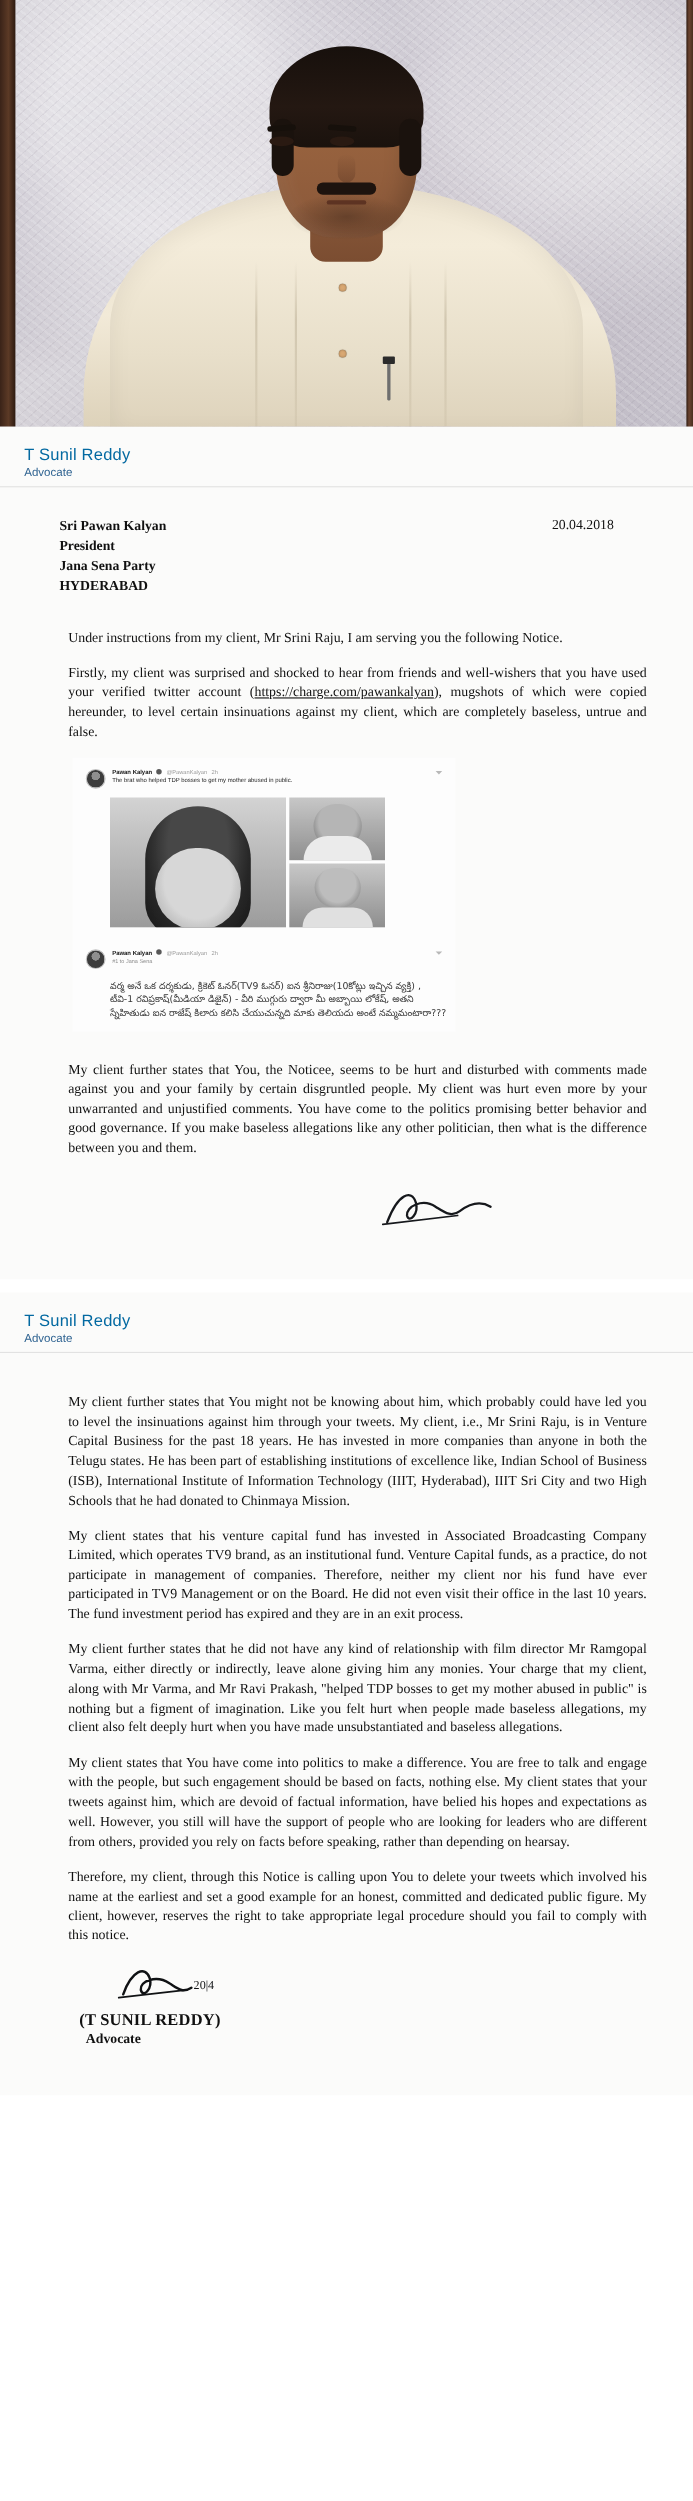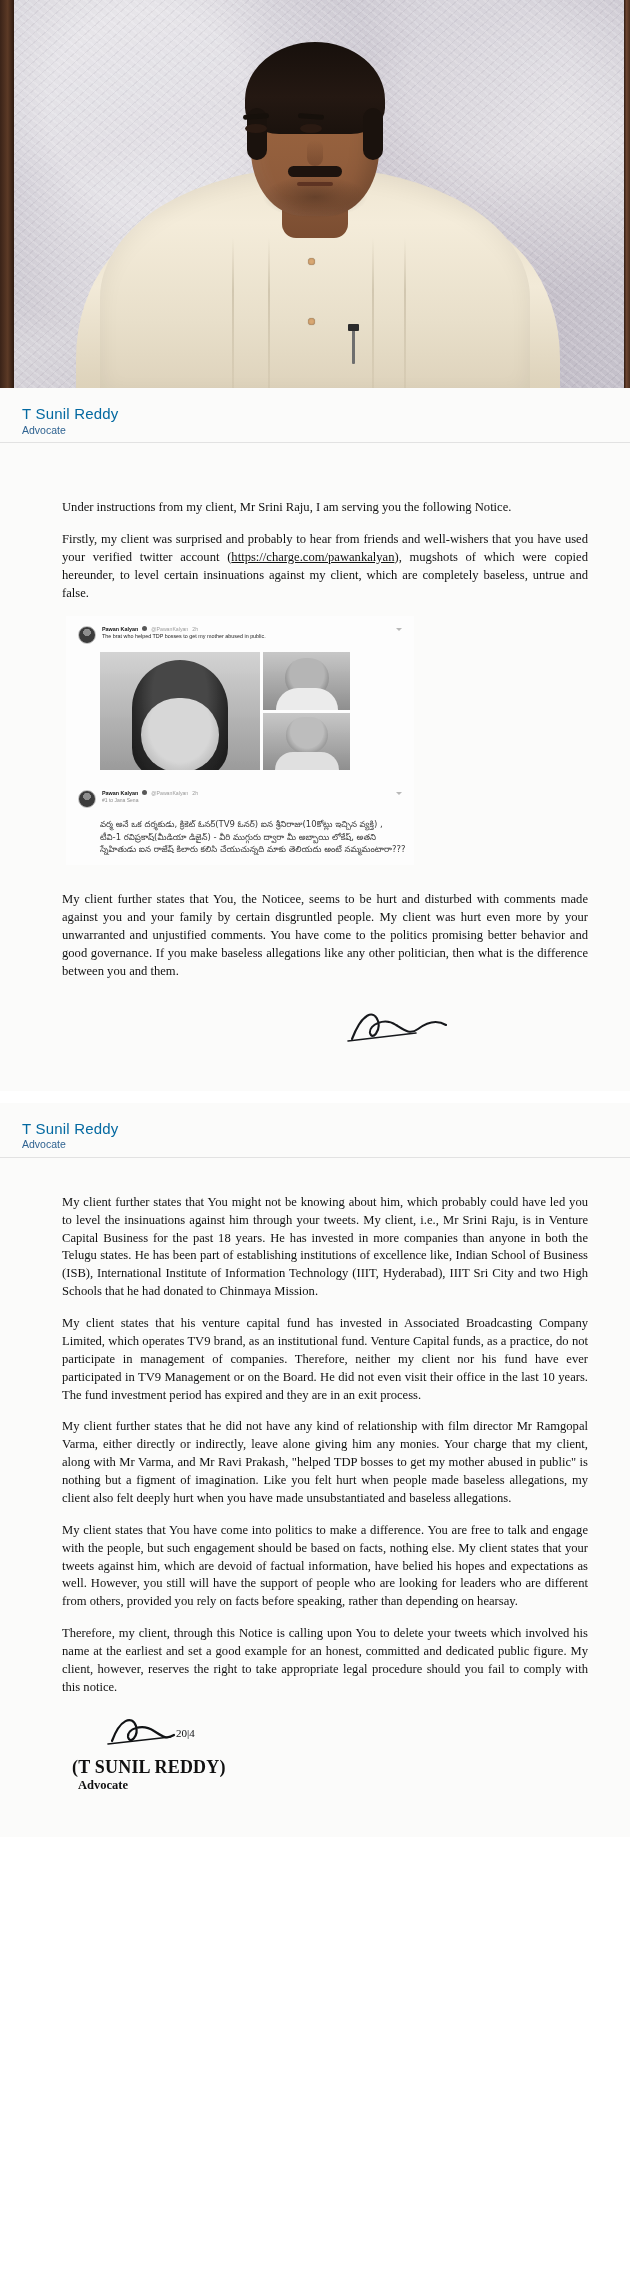--- a/index.html
+++ b/index.html
@@ -270,21 +270,21 @@
   .face-c::after{
     content:""; position:absolute; left:50%; transform:translateX(-50%);
     bottom:0; width:64px; height:18px; border-radius:30px 30px 0 0;
     background:#dedbd4;
   }
 
   
   .sig-area { height: 70px; position: relative; margin-top: 4px; }
   .sig-svg { position: absolute; }
   .sig-block { margin-top: 8px; padding-left: 18px; }
-  .sig-name { font-weight: bold; font-size: 18px; letter-spacing: .2px; }
+  .sig-name { font-weight: bold; font-size: 15px; letter-spacing: .2px; }
   .sig-role { font-weight: bold; font-size: 12.5px; padding-left: 6px; }
 
   .spacer-bottom { height: 34px; }
 </style>
 </head>
 <body>
 
 <div class="page-wrap">
 
   <div class="photo-block">
@@ -320,24 +320,33 @@
 
   <div class="sheet p1">
 
     <div class="letterhead">
       <div class="lh-name">T Sunil Reddy</div>
       <div class="lh-role">Advocate</div>
     </div>
 
     <div class="body-area">
 
+      <div class="addr-row">
+        <div class="addr-block">
+          <div>Sri Pawan Kalyan</div>
+          <div>President</div>
+          <div>Jana Sena Party</div>
+          <div>HYDERABAD</div>
+        </div>
+        <div class="date">20.04.2018</div>
+      </div>
 
       <p class="para first">Under instructions from my client, Mr Srini Raju, I am serving you the following Notice.</p>
 
-      <p class="para"><span>Firstly, my client was surprised and probably to hear from friends and well-wishers that you have used your verified twitter account (</span><span class="u">https://charge.com/pawankalyan</span><span>), mugshots of which were copied hereunder, to level certain insinuations against my client, which are completely baseless, untrue and false.</span></p>
+      <p class="para"><span>Firstly, my client was surprised and shocked to hear from friends and well-wishers that you have used your verified twitter account (</span><span class="u">https://charge.com/pawankalyan</span><span>), mugshots of which were copied hereunder, to level certain insinuations against my client, which are completely baseless, untrue and false.</span></p>
 
       <div class="tweet-shot">
 
         <div class="tw">
           <div class="tw-avatar"></div>
           <div class="tw-main">
             <div class="tw-head">
               <span class="tw-name">Pawan Kalyan</span>
               <span class="tw-verified"></span>
               <span class="tw-handle">@PawanKalyan</span>

